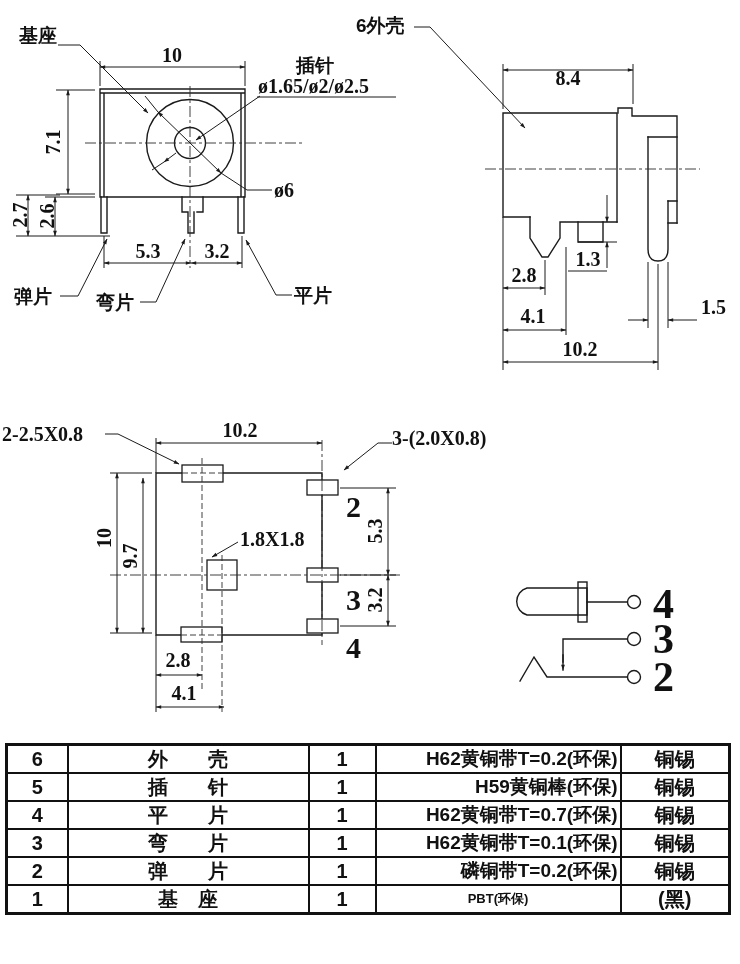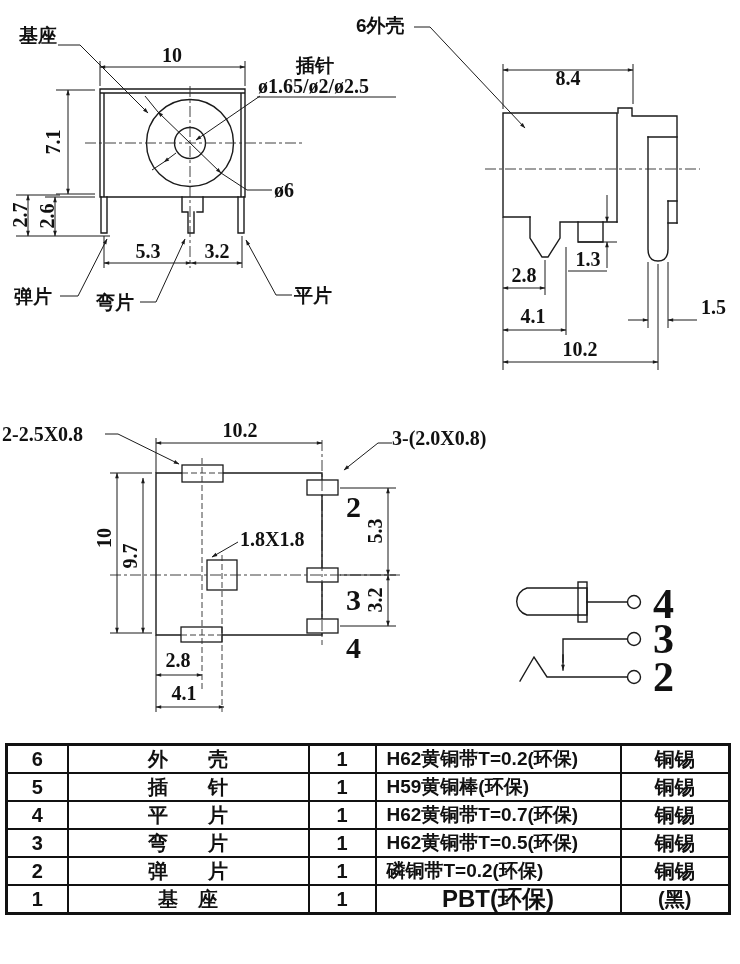--- a/index.html
+++ b/index.html
@@ -17,22 +17,22 @@
   .pinnum{font-family:"Liberation Serif",serif;font-weight:bold;font-size:30px;}
   .schnum{font-family:"Liberation Serif",serif;font-weight:bold;font-size:42px;}
   .mid{text-anchor:middle;}
   
   #bom{position:absolute;left:5px;top:743px;width:723px;}
   #bom table{border-collapse:collapse;width:723px;table-layout:fixed;
              border:3px solid #111;}
   #bom td{border:2px solid #111;height:26px;text-align:center;vertical-align:middle;
           font-weight:bold;font-size:20px;line-height:1.05;overflow:hidden;white-space:nowrap;
           font-family:"Liberation Sans",sans-serif;padding:0 2px;}
-  #bom td.mat{text-align:left;padding-left:10px;font-size:19px;}
-  #bom td.matc{text-align:center;font-size:24px;margin-left:12px;}
+  #bom td.mat{text-align:right;padding-left:10px;font-size:19px;}
+  #bom td.matc{text-align:center;font-size:13px;margin-left:12px;}
   #bom col.c1{width:61px;} #bom col.c2{width:241px;} #bom col.c3{width:67px;}
   #bom col.c4{width:245px;} #bom col.c5{width:109px;}
 </style>
 </head>
 <body>
 
 <div id="canvas">
 
   <svg width="0" height="0">
     <defs>
@@ -228,21 +228,21 @@
           <td>4</td>
           <td>平　　片</td>
           <td>1</td>
           <td class="mat">H62黄铜带T=0.7(环保)</td>
           <td>铜锡</td>
         </tr>
         <tr>
           <td>3</td>
           <td>弯　　片</td>
           <td>1</td>
-          <td class="mat">H62黄铜带T=0.5(环保)</td>
+          <td class="mat">H62黄铜带T=0.1(环保)</td>
           <td>铜锡</td>
         </tr>
         <tr>
           <td>2</td>
           <td>弹　　片</td>
           <td>1</td>
           <td class="mat">磷铜带T=0.2(环保)</td>
           <td>铜锡</td>
         </tr>
         <tr>

